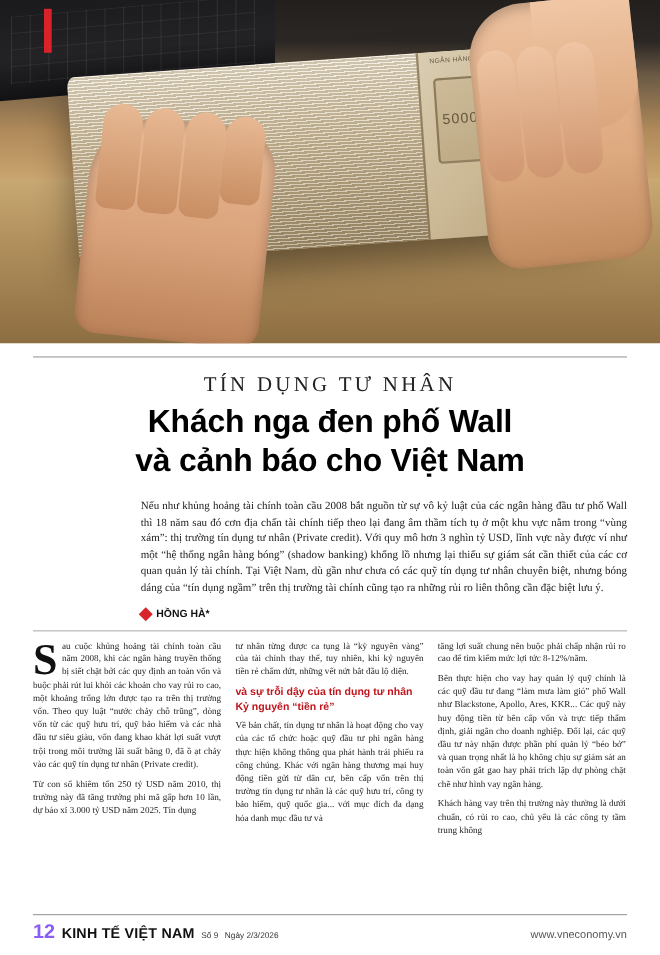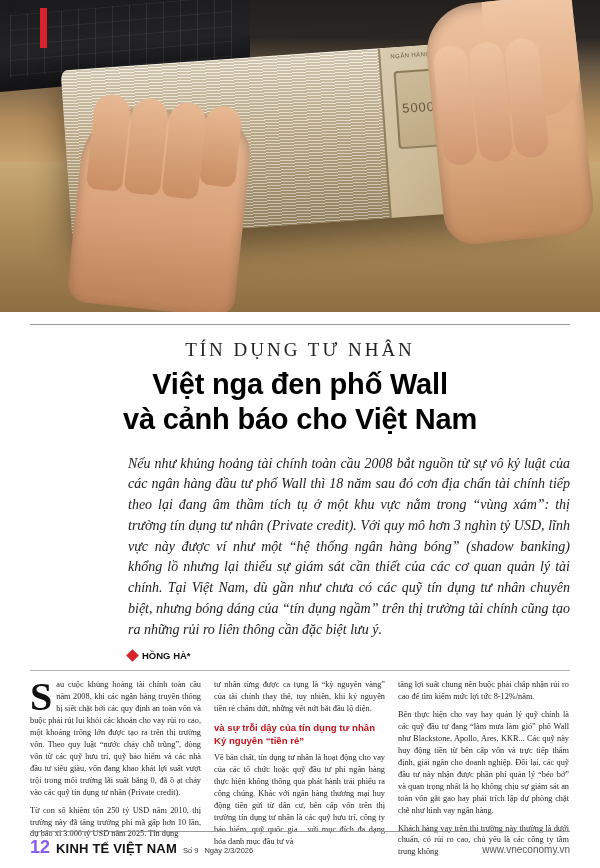--- a/index.html
+++ b/index.html
@@ -179,25 +179,24 @@
     font-weight: bold;
     font-size: 29px;
     line-height: 1.22;
     color: #000;
     margin-top: 6px;
     letter-spacing: -0.2px;
   }
   .standfirst {
     margin: 16px 12px 0 98px;
     width: 442px;
-    font-size: 14px;
+    font-size: 10px;
     line-height: 1.48;
     text-align: justify;
     color: #202020;
-    font-style: italic;
   }
   .byline {
     margin: 10px 0 0 98px;
     display: flex;
     align-items: center;
     gap: 5px;
     font-family: "Liberation Sans", sans-serif;
     font-size: 9.5px;
     font-weight: bold;
     color: #111;
@@ -308,21 +307,21 @@
     <div class="finger" style="left:78px;"></div>
   </div>
 </div>
 
 <div class="article">
   <div class="rule-top"></div>
 
   <div class="kicker">TÍN DỤNG TƯ NHÂN</div>
 
   <div class="headline">
-    <div>Việt nga đen phố Wall</div>
+    <div>Khách nga đen phố Wall</div>
     <div>và cảnh báo cho Việt Nam</div>
   </div>
 
   <div class="standfirst">Nếu như khủng hoảng tài chính toàn cầu 2008 bắt nguồn từ sự vô kỷ luật của các ngân hàng đầu tư phố Wall thì 18 năm sau đó cơn địa chấn tài chính tiếp theo lại đang âm thầm tích tụ ở một khu vực nằm trong “vùng xám”: thị trường tín dụng tư nhân (Private credit). Với quy mô hơn 3 nghìn tỷ USD, lĩnh vực này được ví như một “hệ thống ngân hàng bóng” (shadow banking) khổng lồ nhưng lại thiếu sự giám sát cần thiết của các cơ quan quản lý tài chính. Tại Việt Nam, dù gần như chưa có các quỹ tín dụng tư nhân chuyên biệt, nhưng bóng dáng của “tín dụng ngầm” trên thị trường tài chính cũng tạo ra những rủi ro liên thông cần đặc biệt lưu ý.</div>
 
   <div class="byline">
     <span class="diamond"></span>
     <span>HỒNG HÀ*</span>
   </div>
 

